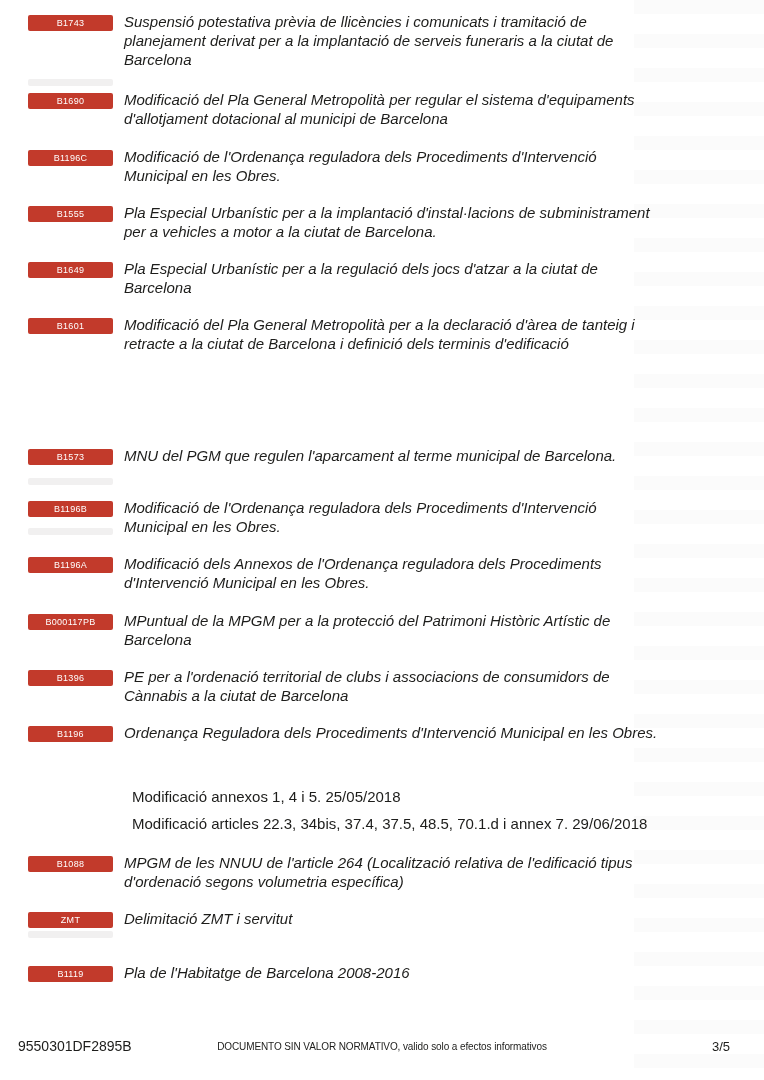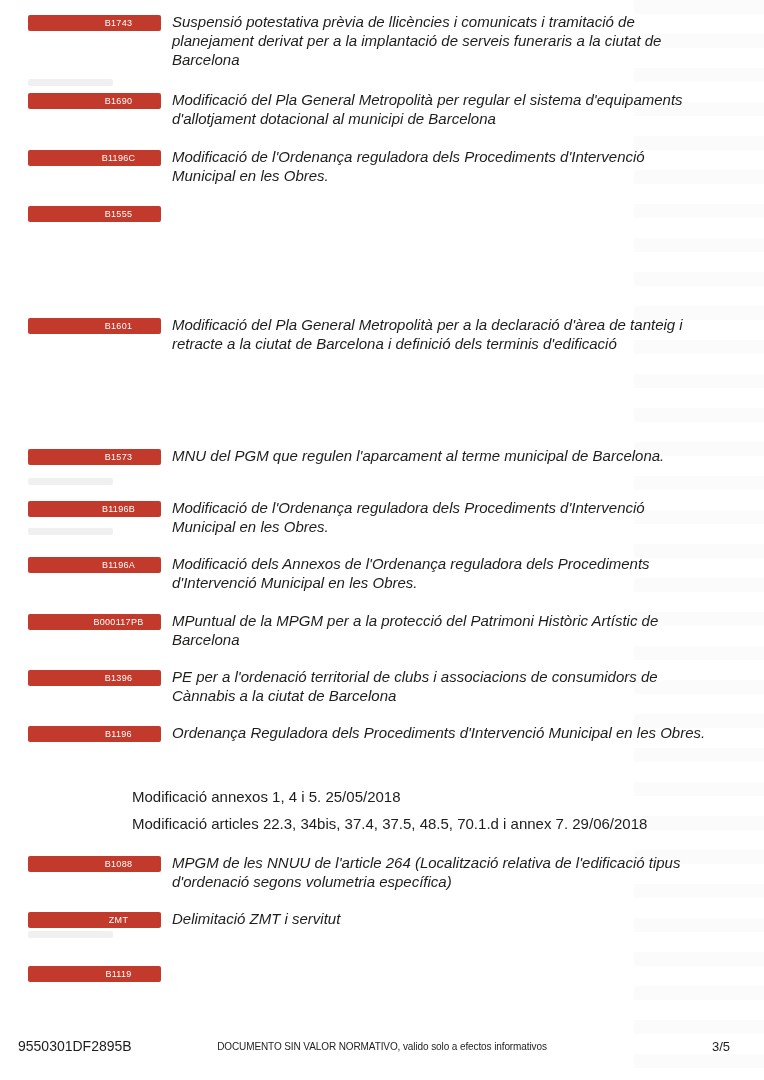--- a/index.html
+++ b/index.html
@@ -9,21 +9,21 @@
     background:#ffffff;
     font-family:"Liberation Sans",sans-serif;
     color:#1d1d1b;
     overflow:hidden;
   }
   .row{position:absolute;left:28px;display:flex;align-items:flex-start;}
   .badge{
     flex:0 0 85px;width:85px;height:16px;margin-top:3px;
     background:#c23a2b;border-radius:2px;
     color:#ffffff;font-size:9px;line-height:16px;
-    text-align:center;letter-spacing:.3px;padding-left:48px;
+    text-align:center;letter-spacing:.3px;
   }
   .txt{margin:0 0 0 11px;width:540px;font-size:15px;line-height:19px;font-style:italic;}
   .extra{position:absolute;left:124px;top:779px;width:540px;font-size:15px;line-height:19px;}
   .extra p{margin:8px;}
   .ghost{position:absolute;left:28px;width:85px;height:7px;background:rgba(120,110,108,.10);border-radius:2px;}
   .scan-noise{
     position:absolute;right:0;top:0;width:130px;height:1080px;
     background:repeating-linear-gradient(180deg, rgba(0,0,0,.015) 0 14px, rgba(0,0,0,0) 14px 34px);
     pointer-events:none;
   }
@@ -53,22 +53,27 @@
     <p class="txt">Modificació del Pla General Metropolità per regular el sistema d'equipaments d'allotjament dotacional al municipi de Barcelona</p>
   </div>
 
   <div class="row" style="top:147px">
     <span class="badge">B1196C</span>
     <p class="txt">Modificació de l'Ordenança reguladora dels Procediments d'Intervenció Municipal en les Obres.</p>
   </div>
 
   <div class="row" style="top:203px">
     <span class="badge">B1555</span>
+    <p class="txt">Pla Especial Urbanístic per a la implantació d'instal·lacions de subministrament per a vehicles a motor a la ciutat de Barcelona.</p>
   </div>
 
+  <div class="row" style="top:259px">
+    <span class="badge">B1649</span>
+    <p class="txt">Pla Especial Urbanístic per a la regulació dels jocs d'atzar a la ciutat de Barcelona</p>
+  </div>
 
   <div class="row" style="top:315px">
     <span class="badge">B1601</span>
     <p class="txt">Modificació del Pla General Metropolità per a la declaració d'àrea de tanteig i retracte a la ciutat de Barcelona i definició dels terminis d'edificació</p>
   </div>
 
 
   <div class="row" style="top:446px">
     <span class="badge">B1573</span>
     <p class="txt">MNU del PGM que regulen l'aparcament al terme municipal de Barcelona.</p>
@@ -109,20 +114,21 @@
     <p class="txt">MPGM de les NNUU de l'article 264 (Localització relativa de l'edificació tipus d'ordenació segons volumetria específica)</p>
   </div>
 
   <div class="row" style="top:909px">
     <span class="badge">ZMT</span>
     <p class="txt">Delimitació ZMT i servitut</p>
   </div>
 
   <div class="row" style="top:963px">
     <span class="badge">B1119</span>
+    <p class="txt">Pla de l'Habitatge de Barcelona 2008-2016</p>
   </div>
 
   <div class="footer">
     <span class="doc-id">9550301DF2895B</span>
     <span class="notice">DOCUMENTO SIN VALOR NORMATIVO, valido solo a efectos informativos</span>
     <span class="pagenum">3/5</span>
   </div>
 
 </div>
 

